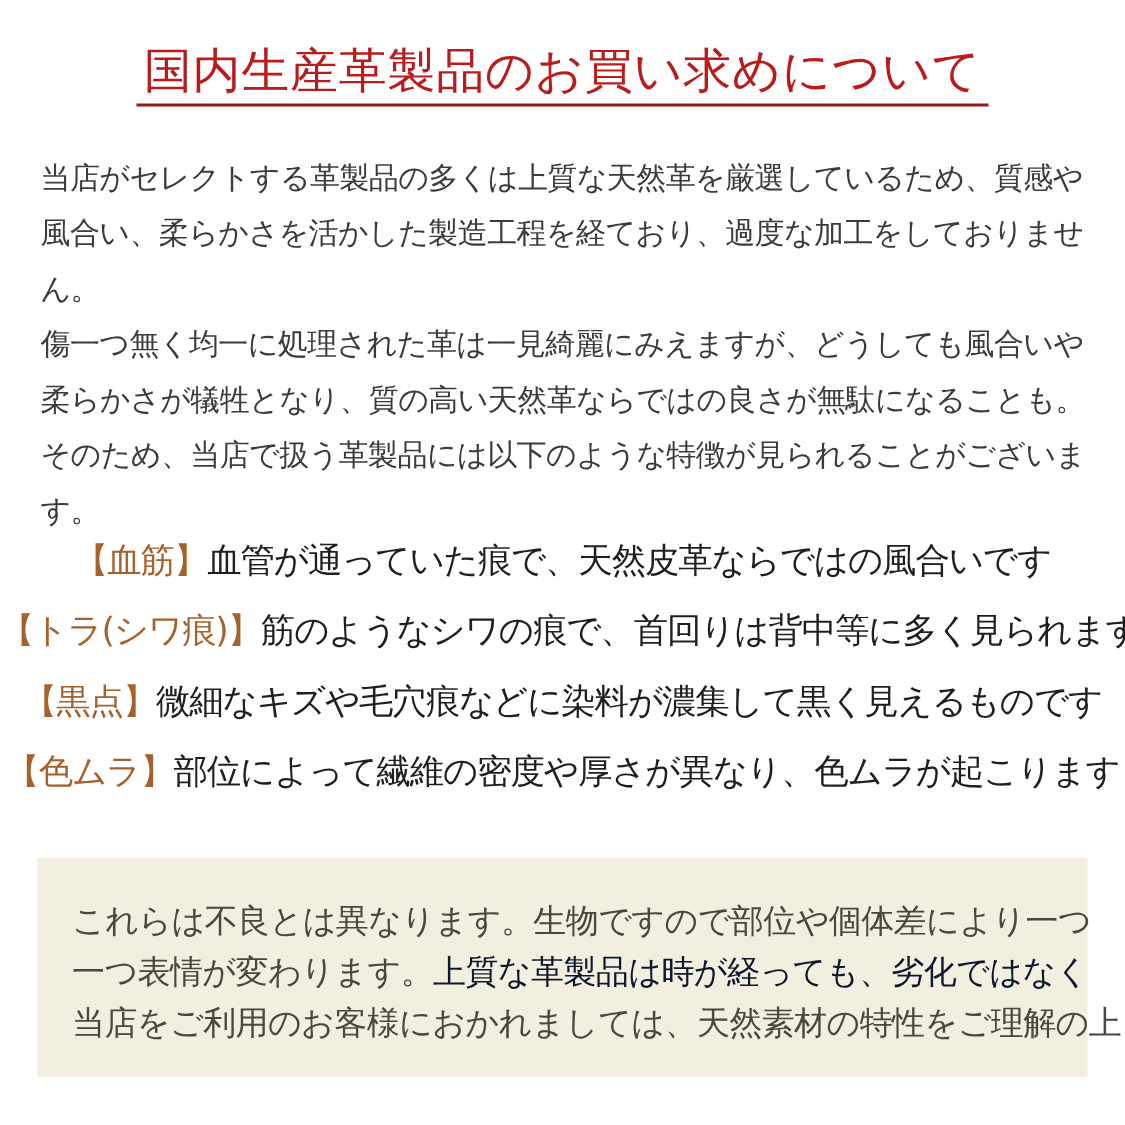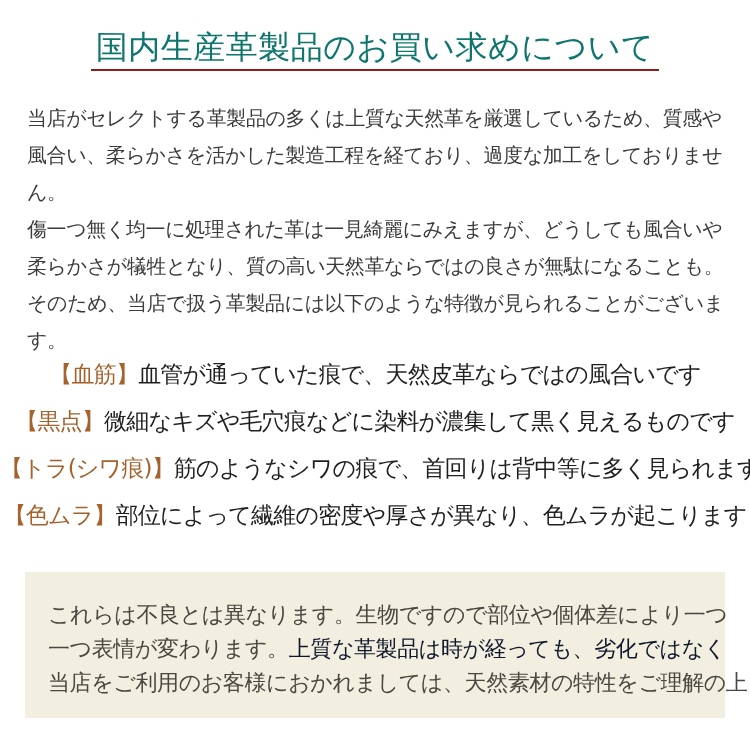--- a/index.html
+++ b/index.html
@@ -16,21 +16,21 @@
 
   
   .title-wrap {
     margin-top: 28px;
     text-align: center;
   }
   .title-text {
     display: inline-block;
     font-size: 32px;
     line-height: 38px;
-    color: #0f766e;
+    color: #b91c1c;
     letter-spacing: 0.5px;
     border-bottom: 2px solid #8f1d1d;
     padding: 0 5px 3px 5px;
   }
 
   
   .intro {
     margin: 29px 8px 0 27px;
     font-size: 20px;
     line-height: 37px;
@@ -84,24 +84,24 @@
   <div class="intro-line">傷一つ無く均一に処理された革は一見綺麗にみえますが、どうしても風合いや</div>
   <div class="intro-line">柔らかさが犠牲となり、質の高い天然革ならではの良さが無駄になることも。</div>
   <div class="intro-line">そのため、当店で扱う革製品には以下のような特徴が見られることがございます。</div>
 </div>
 
 <div class="features">
   <div class="feature-item">
     <span class="feature-label">【血筋】</span><span class="feature-text">血管が通っていた痕で、天然皮革ならではの風合いです</span>
   </div>
   <div class="feature-item">
-    <span class="feature-label">【黒点】</span><span class="feature-text">微細なキズや毛穴痕などに染料が濃集して黒く見えるものです</span>
+    <span class="feature-label">【トラ(シワ痕)】</span><span class="feature-text">筋のようなシワの痕で、首回りは背中等に多く見られます</span>
   </div>
   <div class="feature-item">
-    <span class="feature-label">【トラ(シワ痕)】</span><span class="feature-text">筋のようなシワの痕で、首回りは背中等に多く見られます</span>
+    <span class="feature-label">【黒点】</span><span class="feature-text">微細なキズや毛穴痕などに染料が濃集して黒く見えるものです</span>
   </div>
   <div class="feature-item">
     <span class="feature-label">【色ムラ】</span><span class="feature-text">部位によって繊維の密度や厚さが異なり、色ムラが起こります</span>
   </div>
 </div>
 
 <div class="note-box">
   <div class="note-line">これらは不良とは異なります。生物ですので部位や個体差により一つ</div>
   <div class="note-line">
     <span>一つ表情が変わります。</span><span class="red-text">上質な革製品は時が経っても、劣化ではなく</span>

